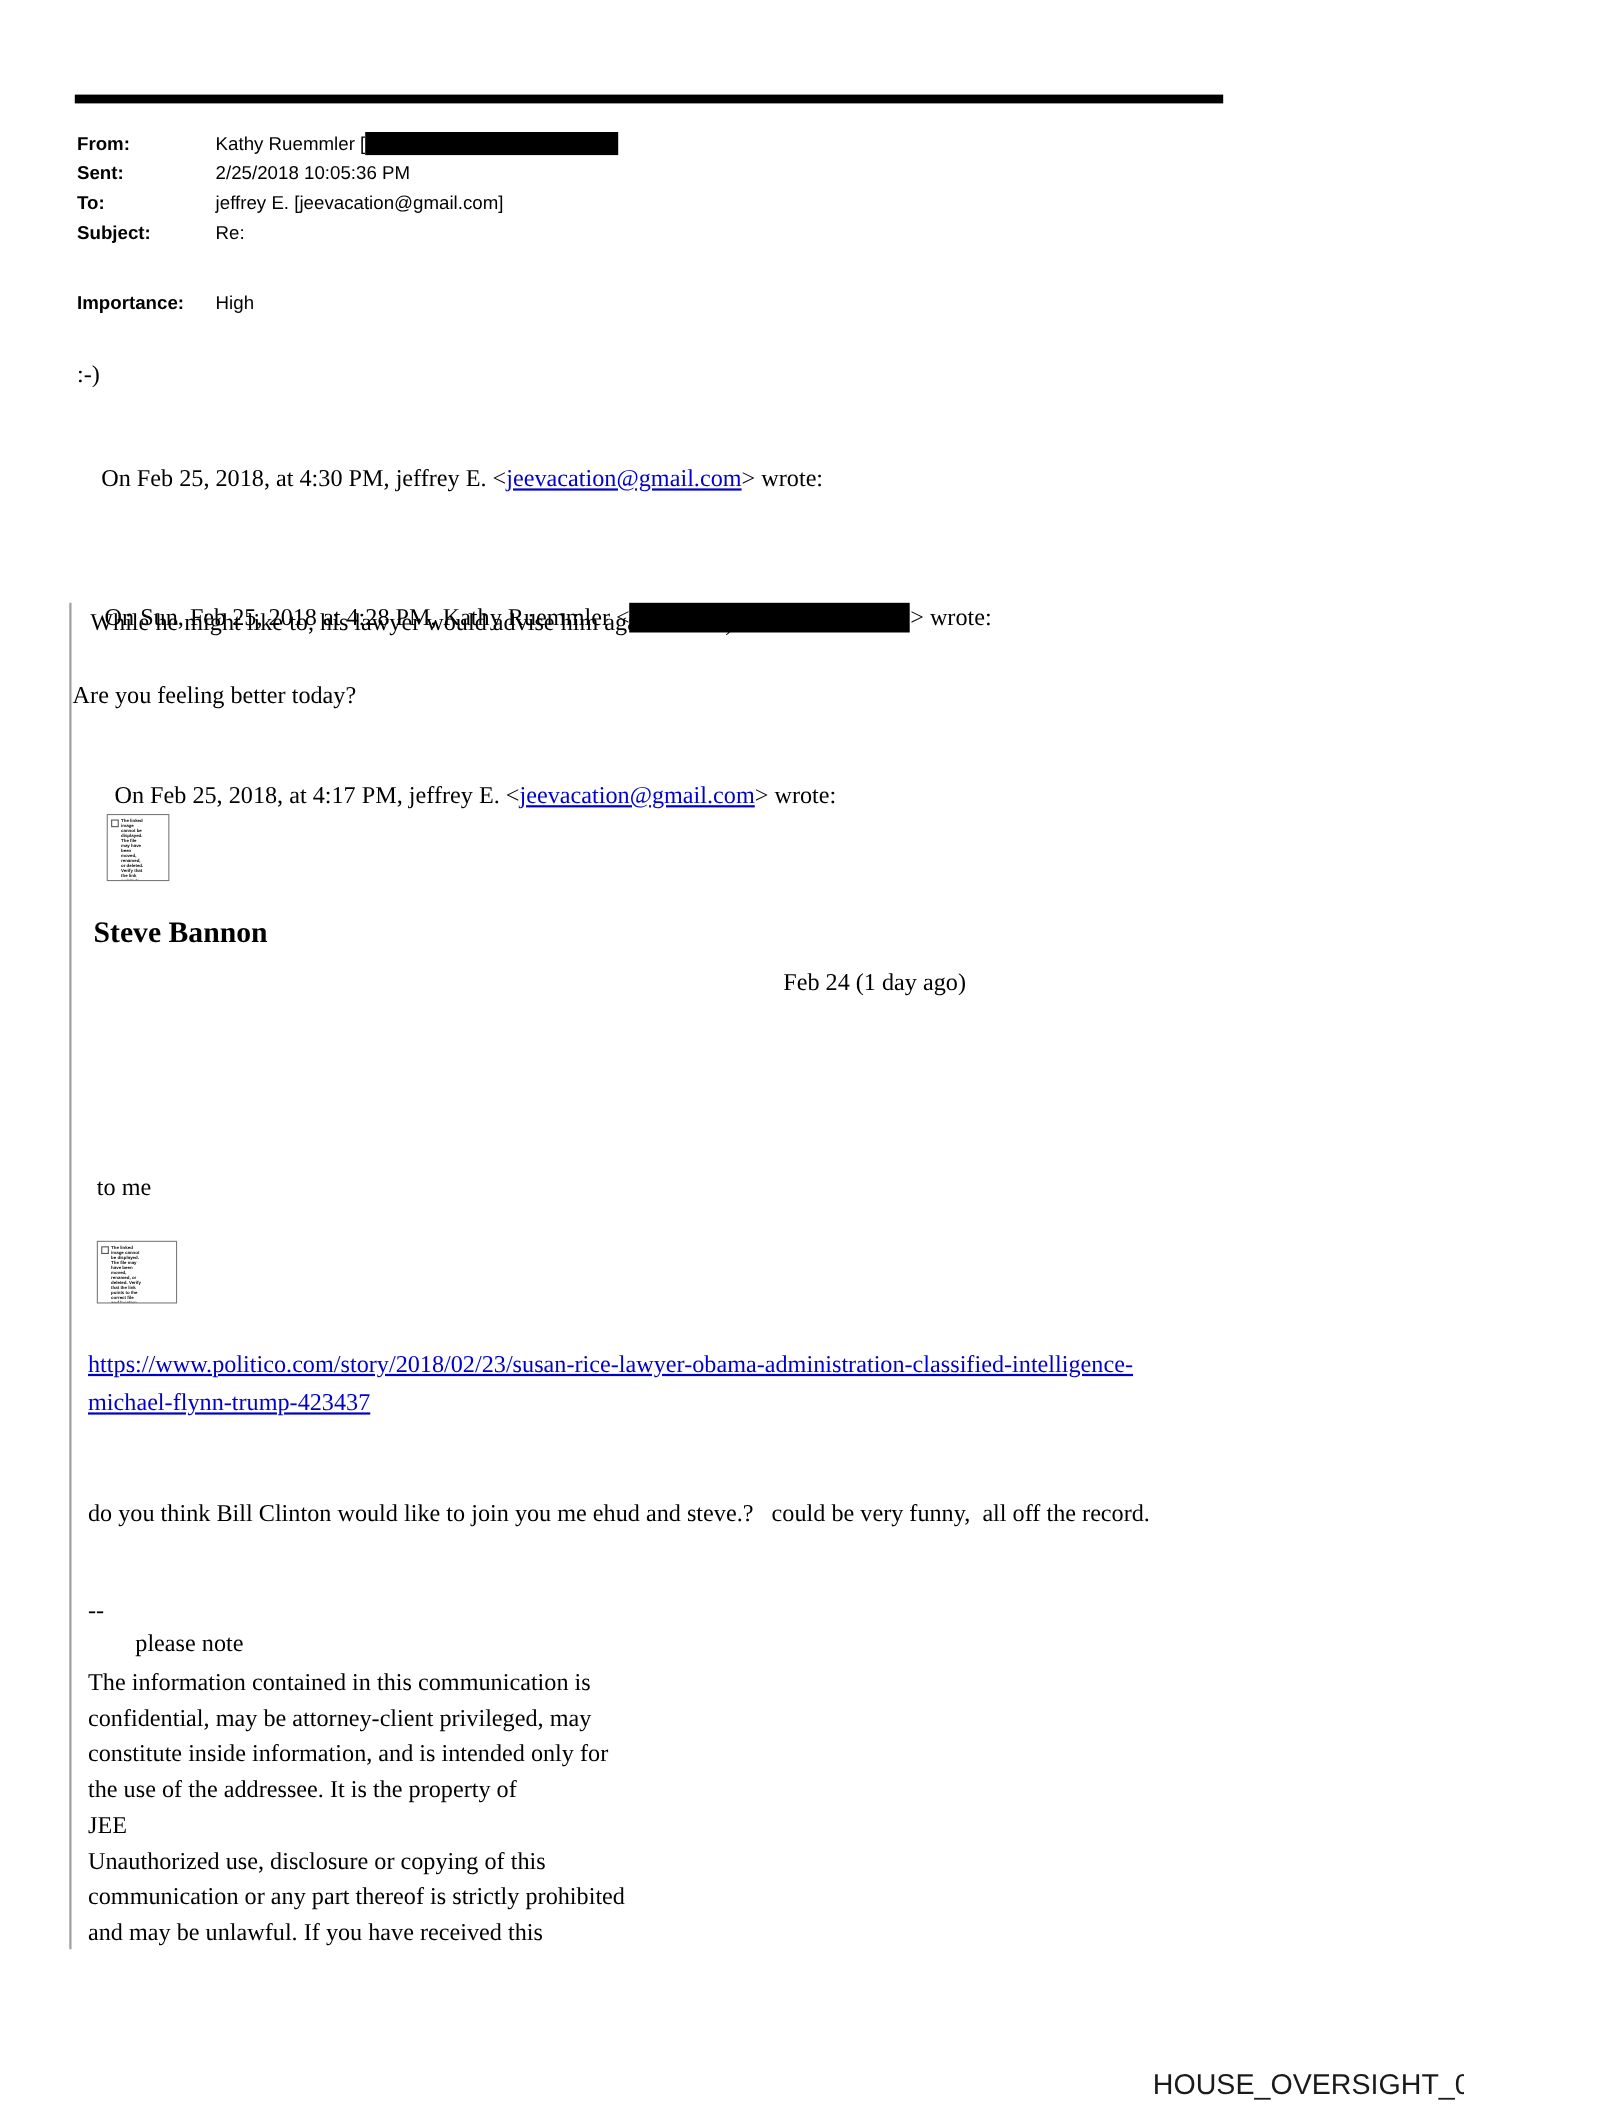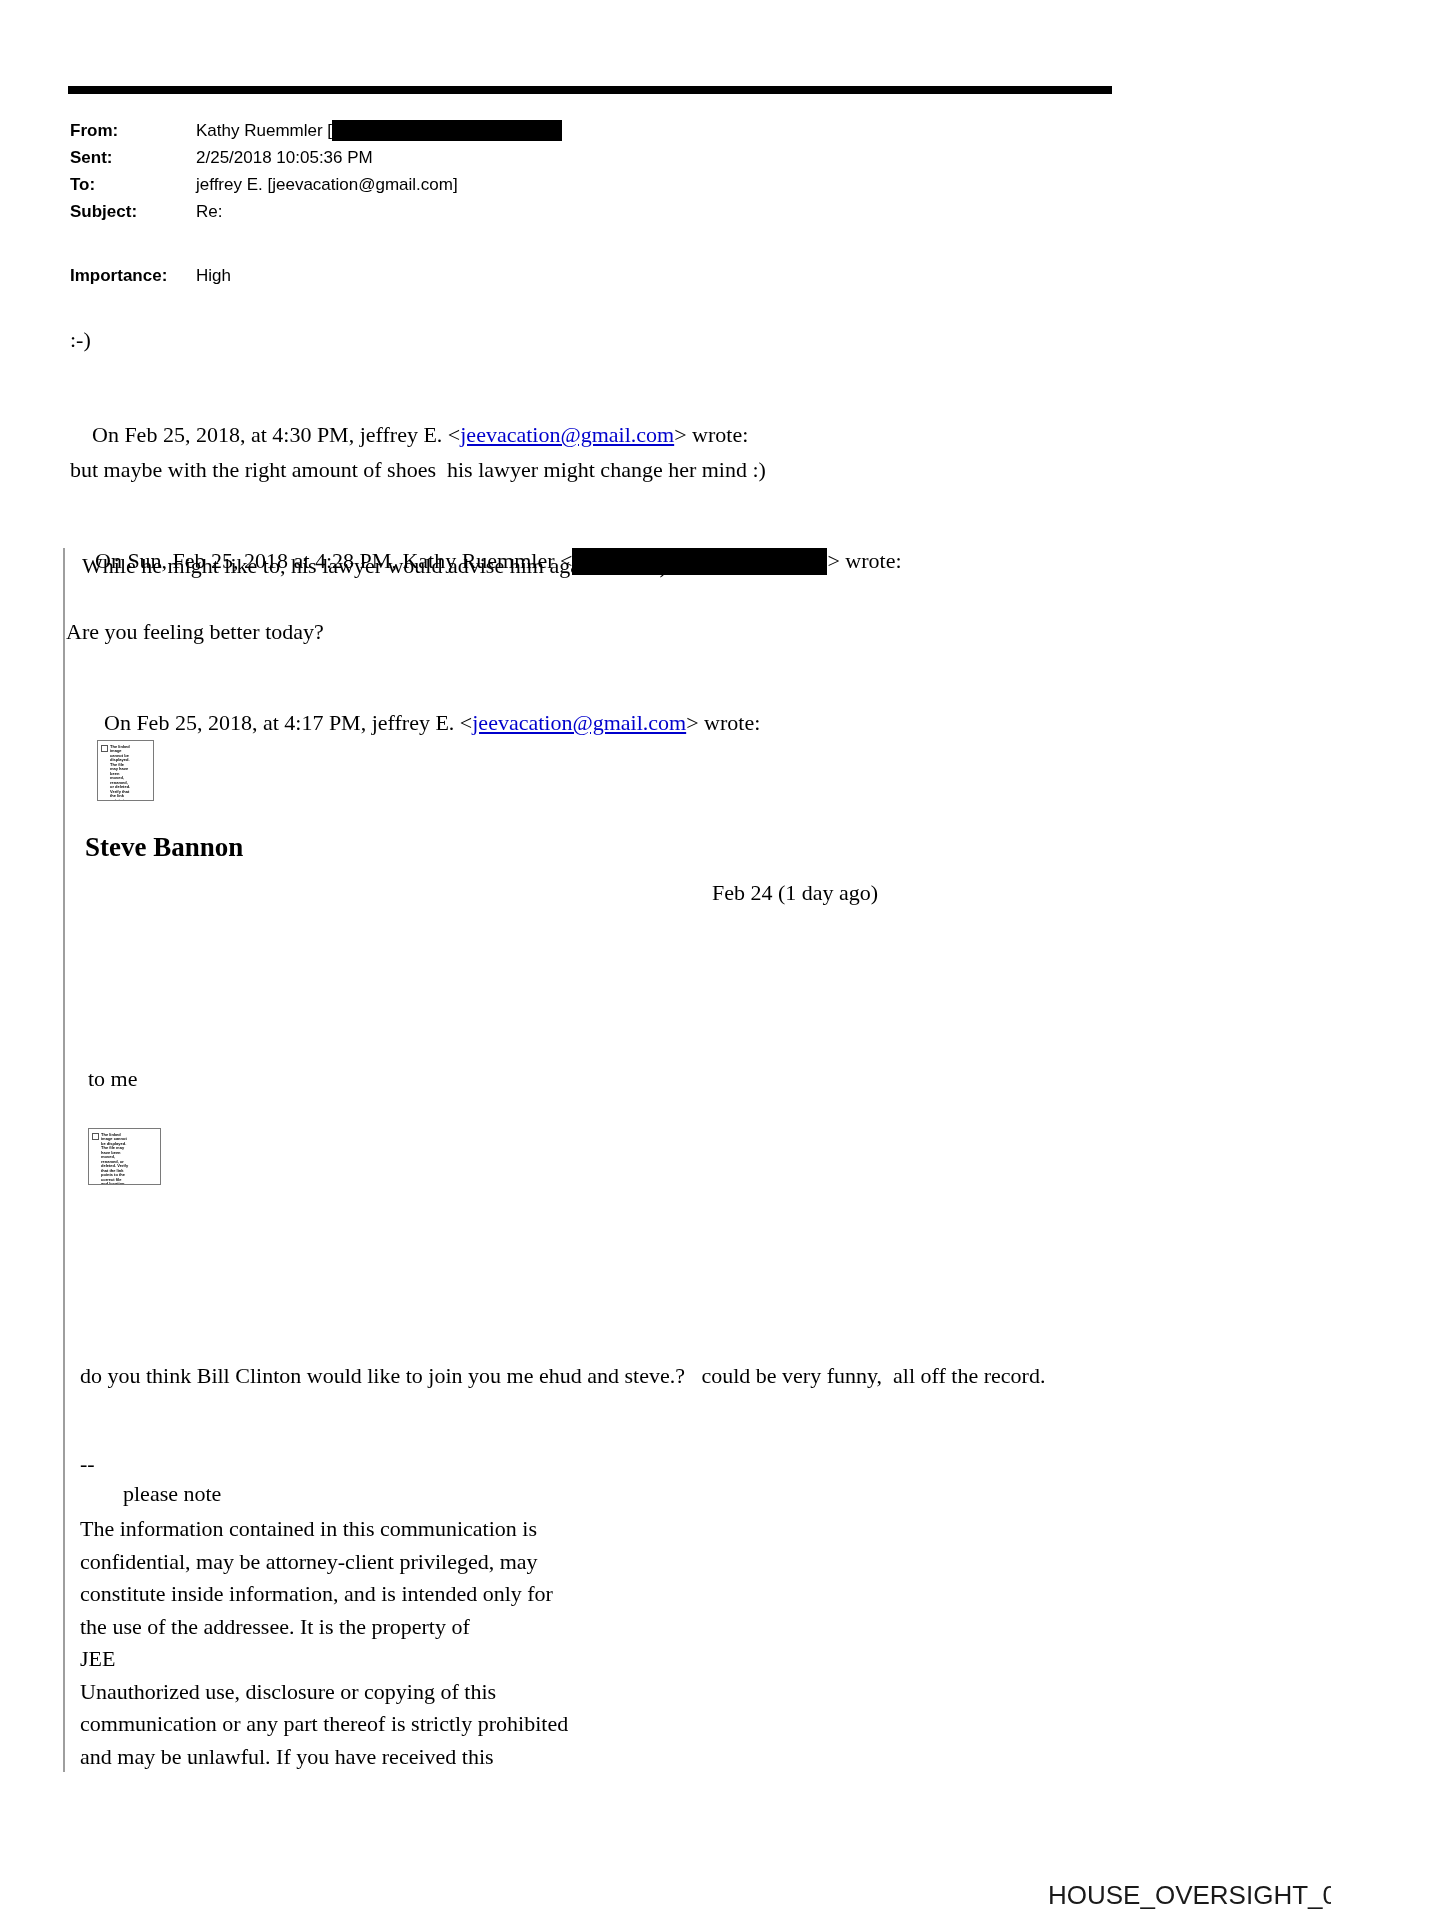--- a/index.html
+++ b/index.html
@@ -57,21 +57,20 @@
   <div class="hdr-row" style="top:265px;">
     <span class="hdr-label">Importance:</span><span class="hdr-value">High</span>
   </div>
 
   <div class="abs body-text" style="left:70px;top:326px;">:-)</div>
 
   <div class="abs body-text" style="left:70px;top:394px;">
     <span>On Feb 25, 2018, at 4:30 PM, jeffrey E. &lt;</span><a class="email-link">jeevacation@gmail.com</a><span>&gt; wrote:</span>
   </div>
 
-  <div class="abs body-text" style="left:70px;top:456px;">but maybe with the right amount of shoes  his lawyer might change her mind :)</div>
 
   <div class="abs body-text" style="left:73px;top:520px;">
     <span>On Sun, Feb 25, 2018 at 4:28 PM, Kathy Ruemmler &lt;</span><span class="redaction redaction-inline"></span><span>&gt; wrote:</span>
   </div>
 
   <div class="abs quote-border"></div>
 
   <div class="abs body-text" style="left:82px;top:552px;">While he might like to, his lawyer would advise him against it.  :-)</div>
 
   <div class="abs body-text" style="left:66px;top:618px;">Are you feeling better today?</div>
@@ -92,20 +91,24 @@
 
   <div class="abs to-me" style="left:88px;top:1066px;">to me</div>
 
   <div class="abs thumb" style="left:88px;top:1128px;width:73px;height:57px;">
     <div class="thumb-inner">
       <span class="thumb-icon"></span>
       <span class="tinytext">The linked image cannot be displayed. The file may have been moved, renamed, or deleted. Verify that the link points to the correct file and location.</span>
     </div>
   </div>
 
+  <a class="abs url-link" style="left:80px;top:1222px;">
+    <span>https://www.politico.com/story/2018/02/23/susan-rice-lawyer-obama-administration-classified-intelligence-</span>
+    <span>michael-flynn-trump-423437</span>
+  </a>
 
   <div class="abs body-text" style="left:80px;top:1362px;">do you think Bill Clinton would like to join you me ehud and steve.?   could be very funny,  all off the record.</div>
 
   <div class="abs body-text" style="left:80px;top:1450px;">--</div>
   <div class="abs sig-note" style="left:123px;top:1481px;">please note</div>
   <div class="abs disclaimer" style="left:80px;top:1513px;width:560px;">The information contained in this communication is
 confidential, may be attorney-client privileged, may
 constitute inside information, and is intended only for
 the use of the addressee. It is the property of
 JEE

